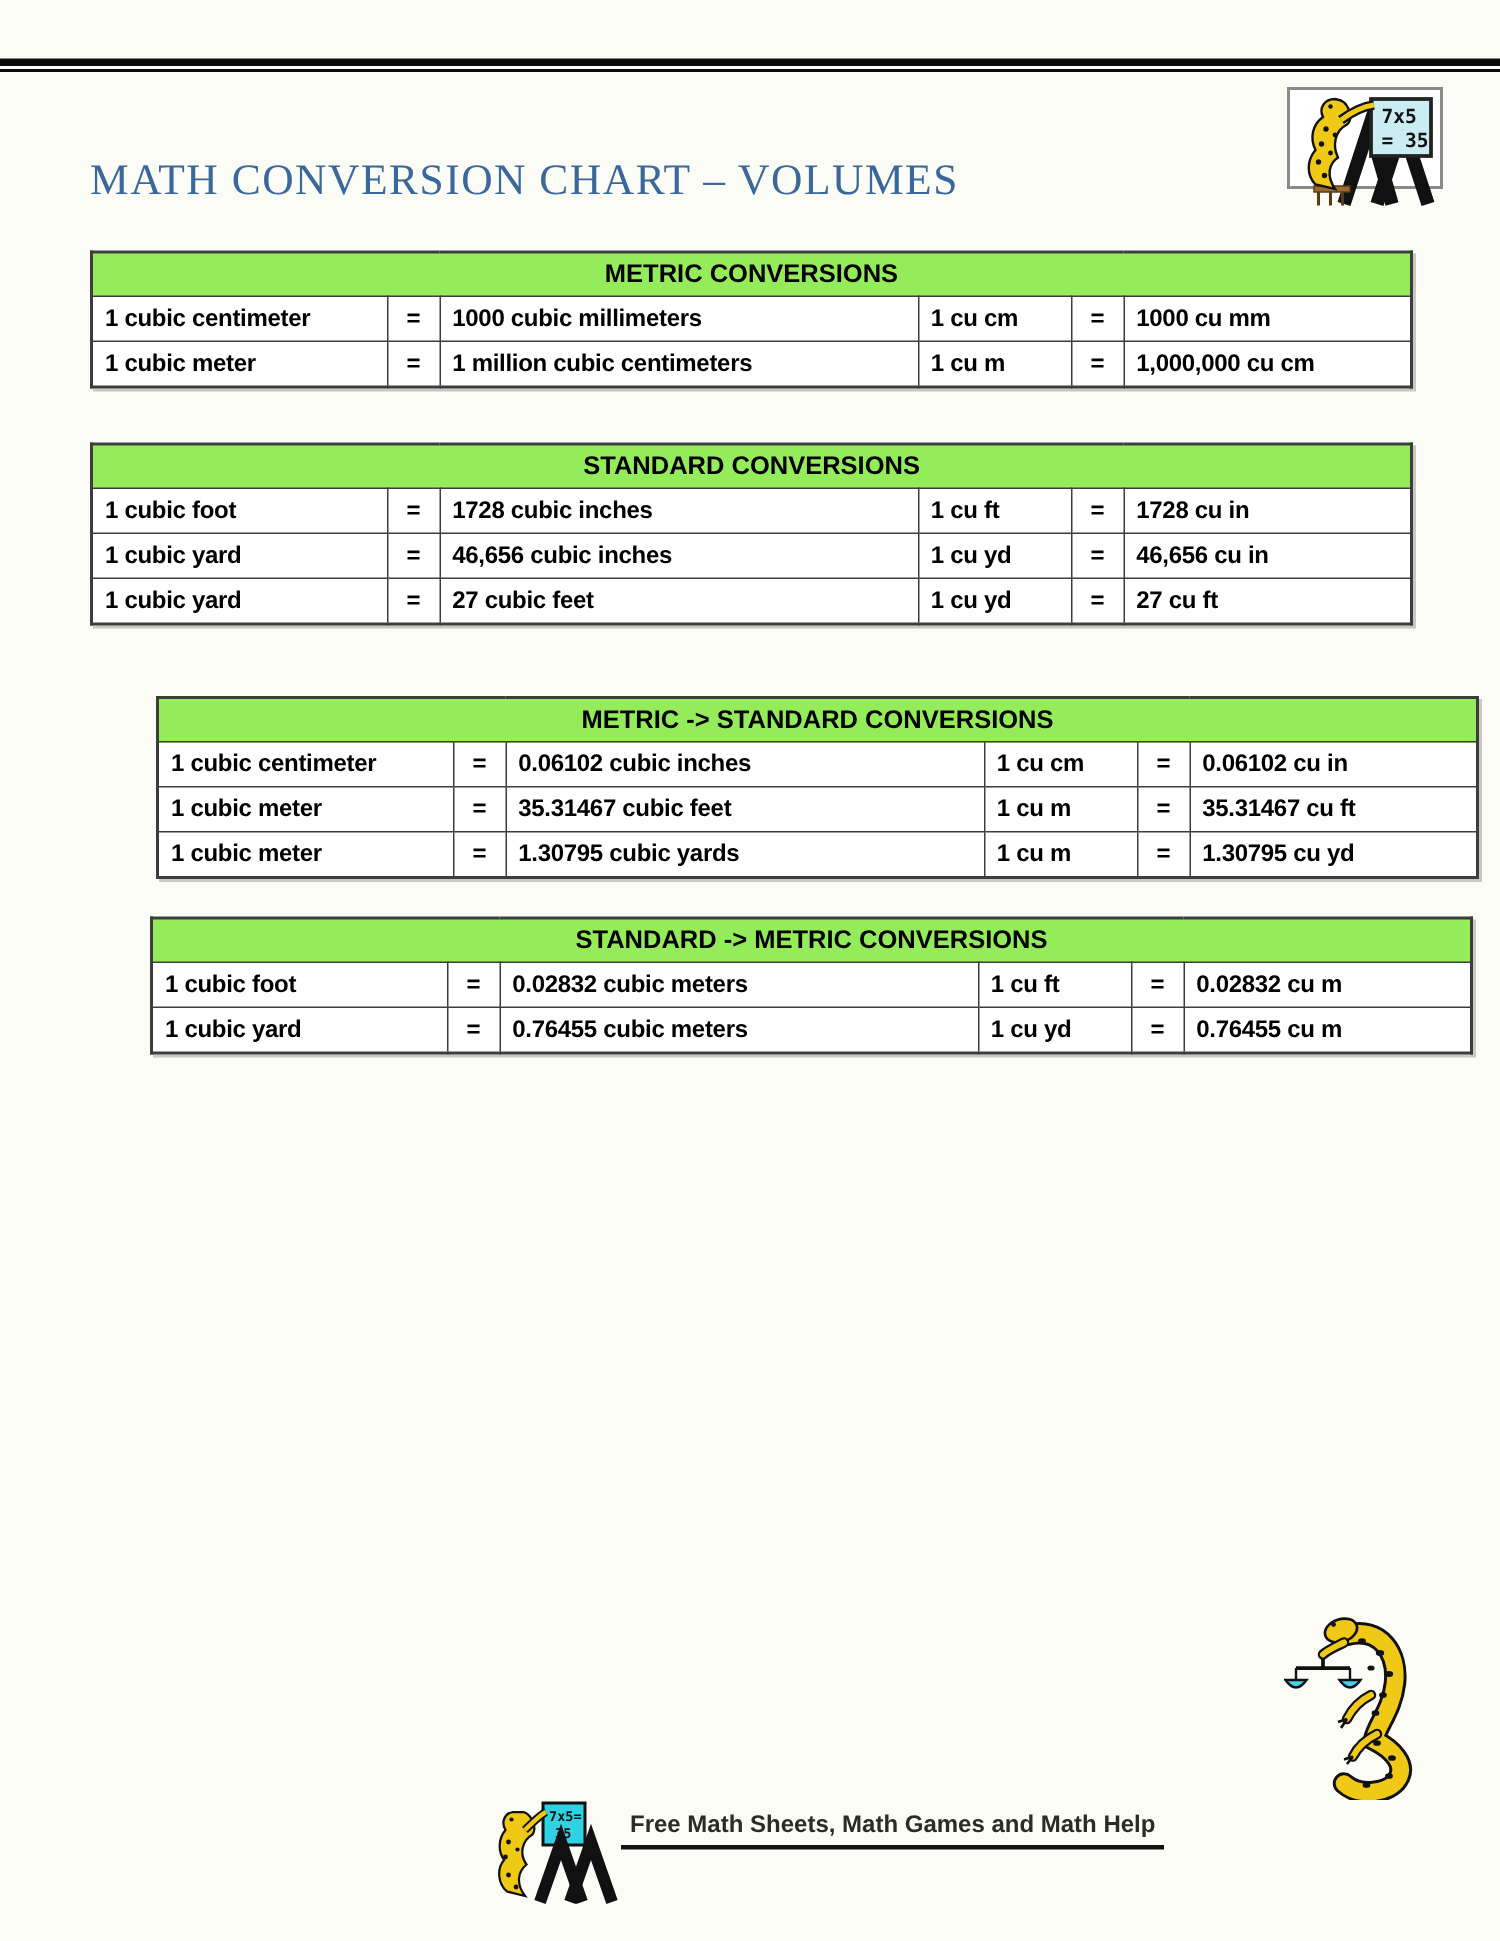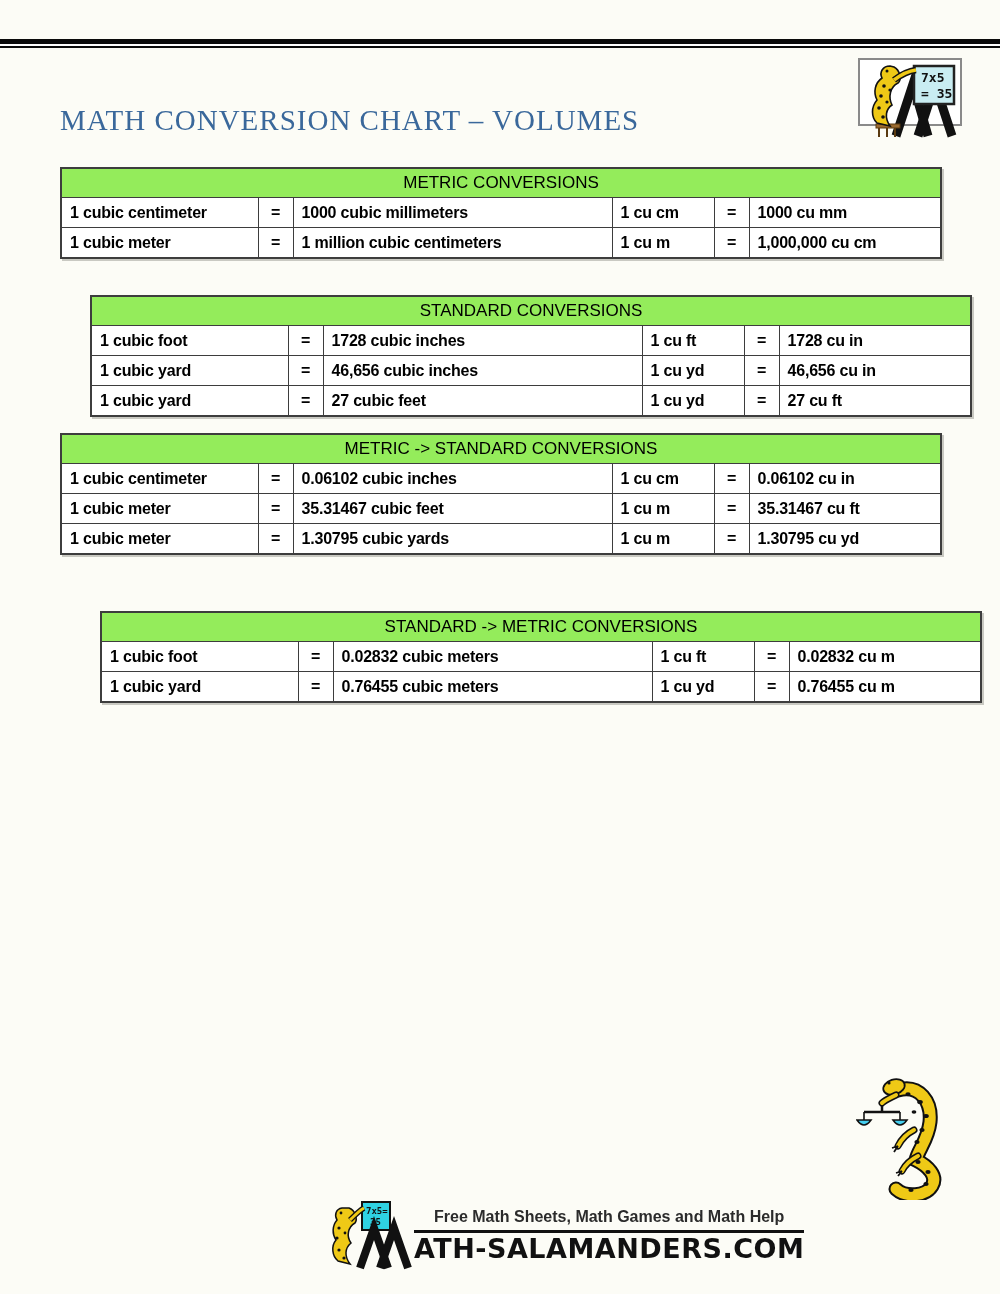--- a/index.html
+++ b/index.html
@@ -22,27 +22,27 @@
   .logo-box{
     position:absolute;left:858px;top:58px;width:104px;height:68px;
     background:#ffffff;border:2px solid #8a8a8a;box-sizing:border-box;
   }
   .conv-table{
     position:absolute;left:60px;width:880px;
     border-collapse:collapse;table-layout:fixed;background:#ffffff;
     box-shadow:2px 2px 0 rgba(140,140,130,0.45);
   }
   #table-0{top:167px;}
-  #table-1{top:295px;margin-left:30px;}
-  #table-2{top:433px;}
+  #table-1{top:295px;}
+  #table-2{top:464px;margin-left:44px;}
   #table-3{top:611px;margin-left:40px;}
   .conv-table,.conv-table th,.conv-table td{border:1px solid #3d3d3d;}
   .conv-table{border:2px solid #3d3d3d;}
   .conv-table th{
-    background:#94EC5B;height:28px;font-size:17px;font-weight:normal;
+    background:#94EC5B;height:28px;font-size:17px;font-weight:bold;
     text-align:center;color:#000;border:1px solid #3d3d3d;padding:0;
   }
   .conv-table td{
     height:29px;font-size:16px;font-weight:bold;color:#000;
     padding:0 2px 0 8px;white-space:nowrap;overflow:hidden;letter-spacing:-0.2px;
   }
   .conv-table td.col-eq{text-align:center;padding:0;}
   
   .footer-logo{
     position:absolute;left:330px;top:1200px;display:flex;align-items:flex-start;
@@ -304,15 +304,14 @@
     <circle cx="11" cy="13" r="1.4" fill="#111"></circle>
     <circle cx="9" cy="28" r="1.6" fill="#111"></circle>
     <circle cx="7" cy="38" r="1.6" fill="#111"></circle>
     <circle cx="9" cy="50" r="1.6" fill="#111"></circle>
     <circle cx="14" cy="58" r="1.6" fill="#111"></circle>
     <circle cx="15" cy="33" r="1.4" fill="#111"></circle>
   </svg>
   <div class="footer-text">
     <div class="tagline">Free Math Sheets, Math Games and Math Help</div>
     <div class="footer-rule"></div>
-    <div class="site-name">ATH-SALAMANDERS.COM</div>
   </div>
 </div>
 
 </body></html>

